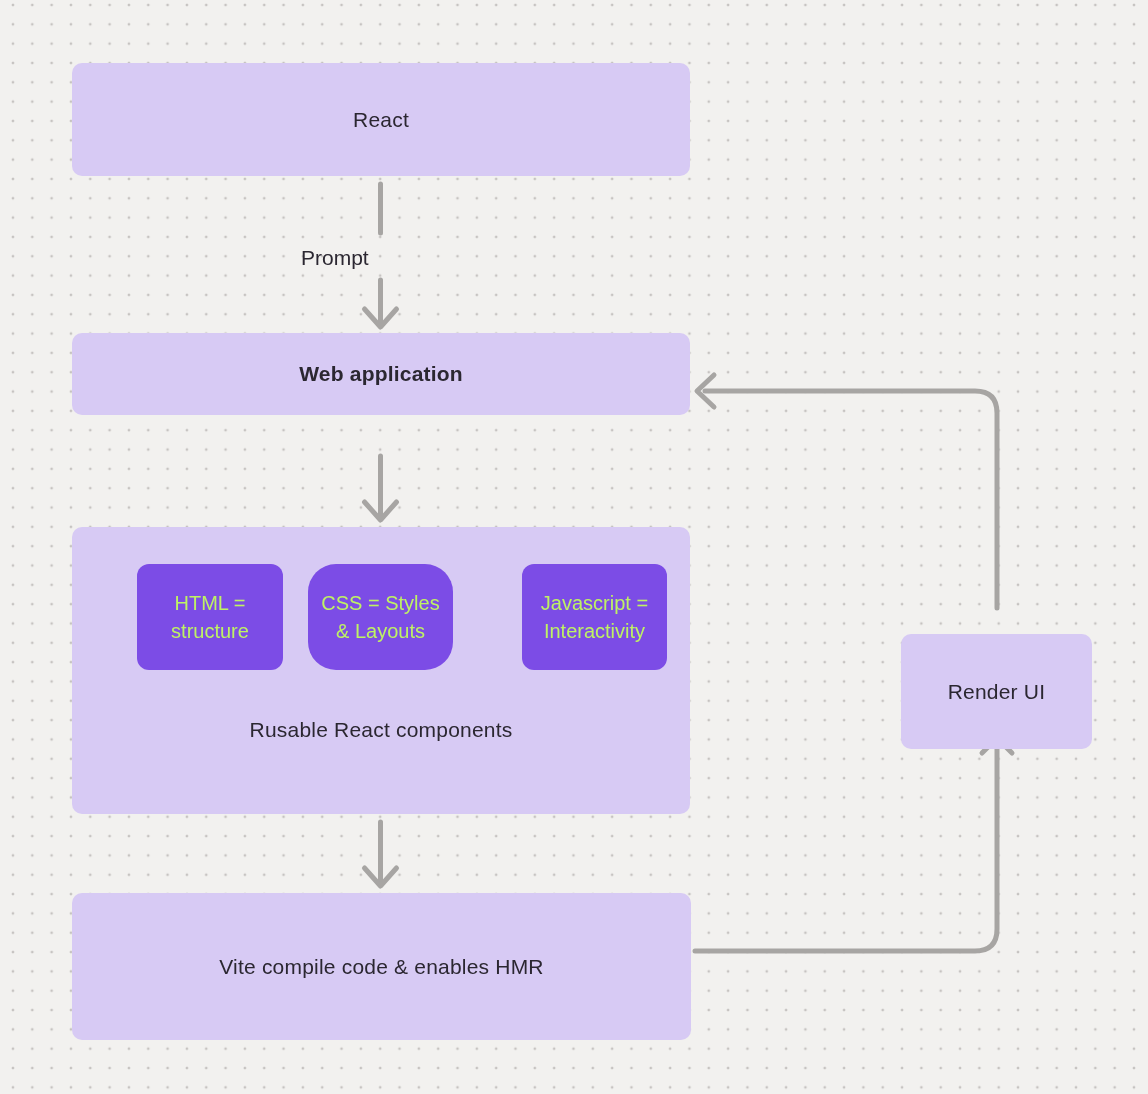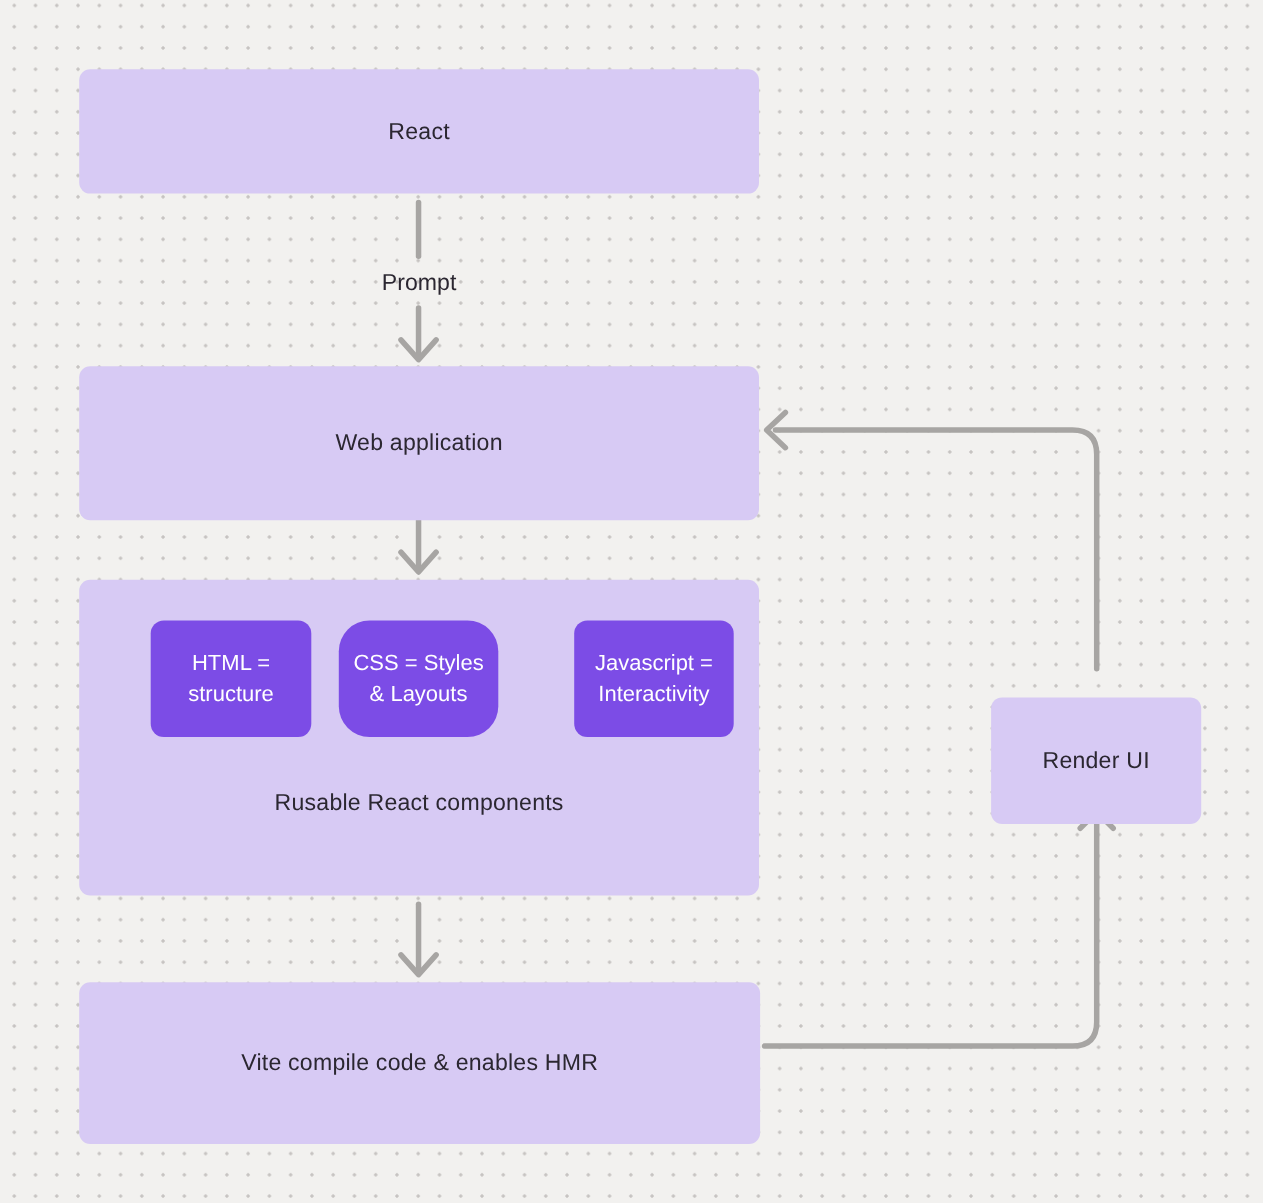--- a/index.html
+++ b/index.html
@@ -40,21 +40,21 @@
   }
   .group-node {
     position: absolute;
     background: #d7caf4;
     border-radius: 10px;
   }
   .child-node {
     position: absolute;
     background: #7c4ce6;
     border-radius: 12px;
-    color: #ffffff;
+    color: #bef264;
     font-size: 20px;
     line-height: 28px;
     text-align: center;
     display: flex;
     align-items: center;
     justify-content: center;
     padding: 0 8px;
     box-sizing: border-box;
   }
   .group-caption {
@@ -66,28 +66,27 @@
     color: #2b2731;
     font-size: 21px;
     line-height: 28px;
     letter-spacing: 0.2px;
   }
   .edge-label {
     position: absolute;
     left: 301px;
     top: 244px;
     width: 160px;
-    text-align: center;
     color: #2b2731;
     font-size: 21px;
     line-height: 28px;
   }
   
   .node-user      { left: 72px;  top: 63px;  width: 618px; height: 113px; }
-  .node-webapp    { left: 72px;  top: 333px; width: 618px; height: 140px; }
+  .node-webapp    { left: 72px;  top: 333px; width: 618px; height: 82px; font-weight: bold; }
   .node-group     { left: 72px;  top: 527px; width: 618px; height: 287px; }
   .node-vite      { left: 72px;  top: 893px; width: 619px; height: 147px; }
   .node-render    { left: 901px; top: 613px; width: 191px; height: 115px; margin-top: 21px; }
   .child-html     { left: 65px;  top: 37px;  width: 146px; height: 106px; }
   .child-css      { left: 236px; top: 37px;  width: 145px; height: 106px; border-radius: 28px; }
   .child-js       { left: 406px; top: 37px;  width: 145px; height: 106px; margin-left: 44px; }
 </style>
 </head>
 <body>
 

